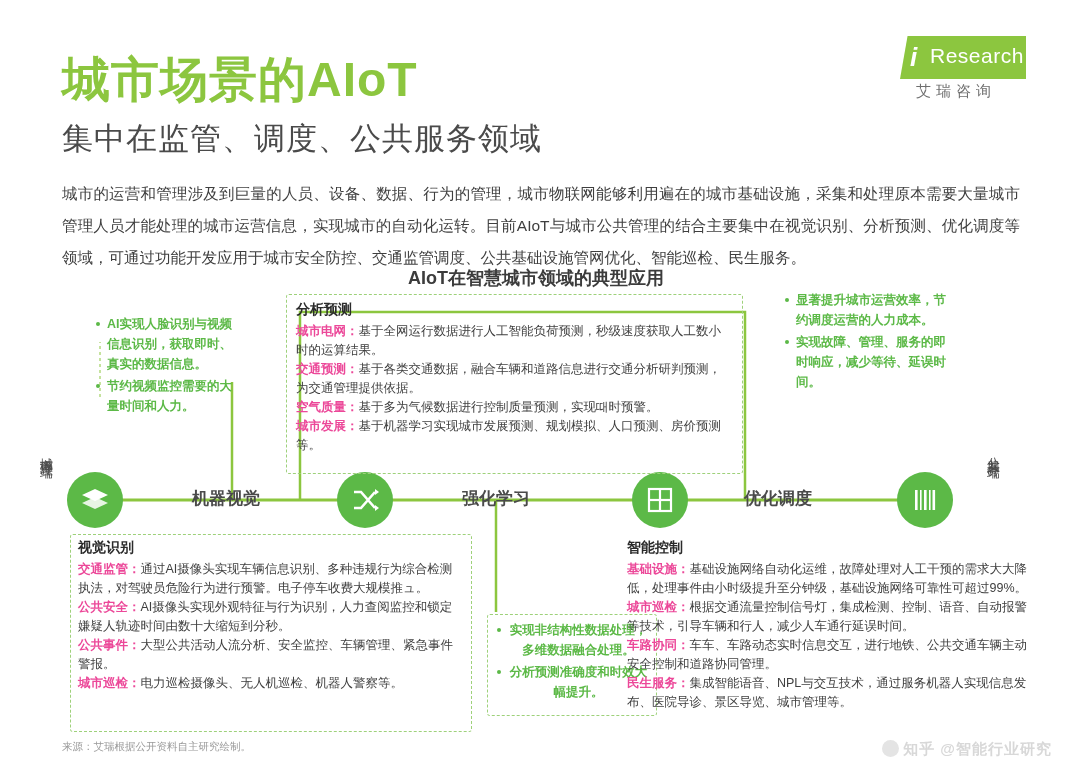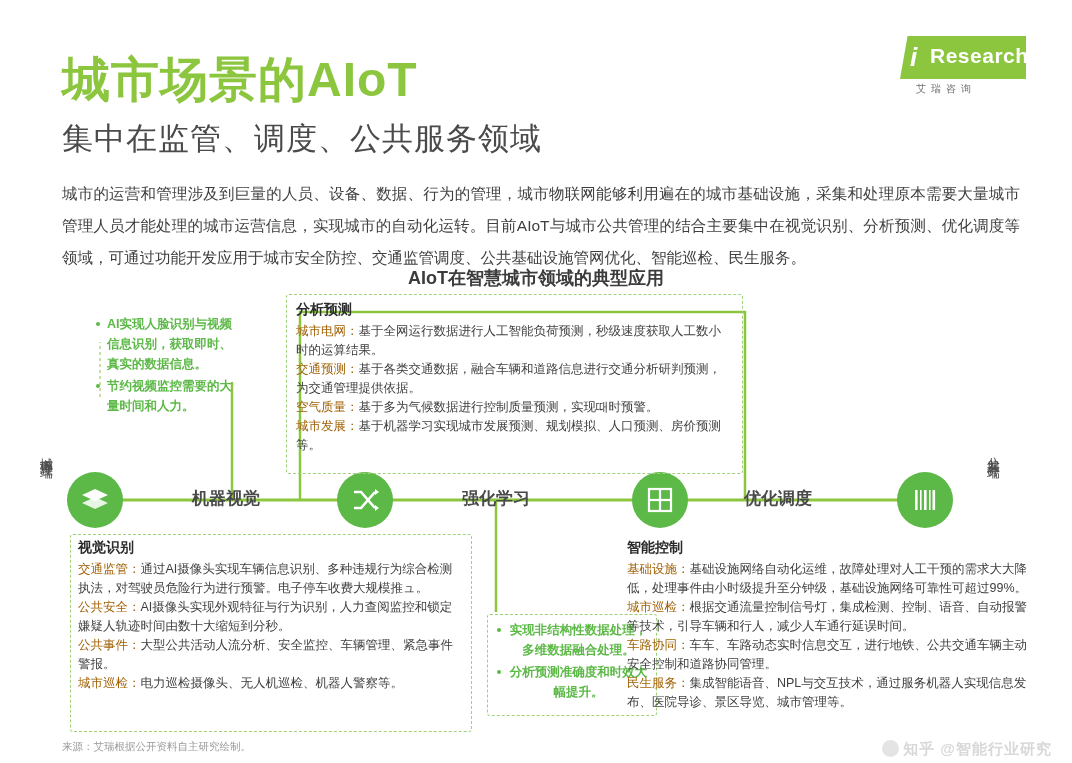--- a/index.html
+++ b/index.html
@@ -75,29 +75,29 @@
     font-size: 26px;
     font-style: italic;
     font-weight: bold;
   }
   .logo-research {
     position: absolute;
     left: 30px;
     top: 8px;
     color: #ffffff;
     font-size: 21px;
-    font-weight: bold;
+    font-weight: normal;
     letter-spacing: 0.5px;
     text-align: center;
   }
   .logo-cn {
     position: absolute;
     left: 16px;
     top: 46px;
-    font-size: 10px;
+    font-size: 15px;
     color: #6f6f6f;
     letter-spacing: 5px;
   }
 
   
   .diagram-title {
     position: absolute;
     left: 0;
     top: 266px;
     width: 1072px;
@@ -149,22 +149,22 @@
   }
 
   
   .blk {
     position: absolute;
     font-size: 12.5px;
     line-height: 19px;
     color: #3f3f3f;
   }
   .blk .hd {
-    font-weight: normal;
-    color: #a16207;
+    font-weight: bold;
+    color: #ec4899;
     text-align: right;
   }
   .blk-title {
     font-size: 14px;
     font-weight: bold;
     color: #2b2b2b;
     margin-bottom: 3px;
   }
   .green-txt {
     color: #5cb947;
@@ -300,20 +300,26 @@
     </div>
 
     <div class="dashed" style="left:487px; top:332px; width:168px; height:100px;"></div>
     <div class="blk" style="left:497px; top:338px; width:152px;text-align:center;">
       <ul class="bullet-list">
         <li class="green-txt">实现非结构性数据处理，多维数据融合处理。</li>
         <li class="green-txt">分析预测准确度和时效大幅提升。</li>
       </ul>
     </div>
 
+    <div class="blk" style="left:785px; top:8px; width:168px;">
+      <ul class="bullet-list">
+        <li class="green-txt">显著提升城市运营效率，节约调度运营的人力成本。</li>
+        <li class="green-txt">实现故障、管理、服务的即时响应，减少等待、延误时间。</li>
+      </ul>
+    </div>
 
     <div class="dashed" style="left:286px; top:12px; width:455px; height:178px;"></div>
     <div class="blk" style="left:296px; top:18px; width:436px;">
       <div class="blk-title">分析预测</div>
       <div>
         <span class="hd">城市电网：</span><span>基于全网运行数据进行人工智能负荷预测，秒级速度获取人工数小时的运算结果。</span>
       </div>
       <div>
         <span class="hd">交通预测：</span><span>基于各类交通数据，融合车辆和道路信息进行交通分析研判预测，为交通管理提供依据。</span>
       </div>

